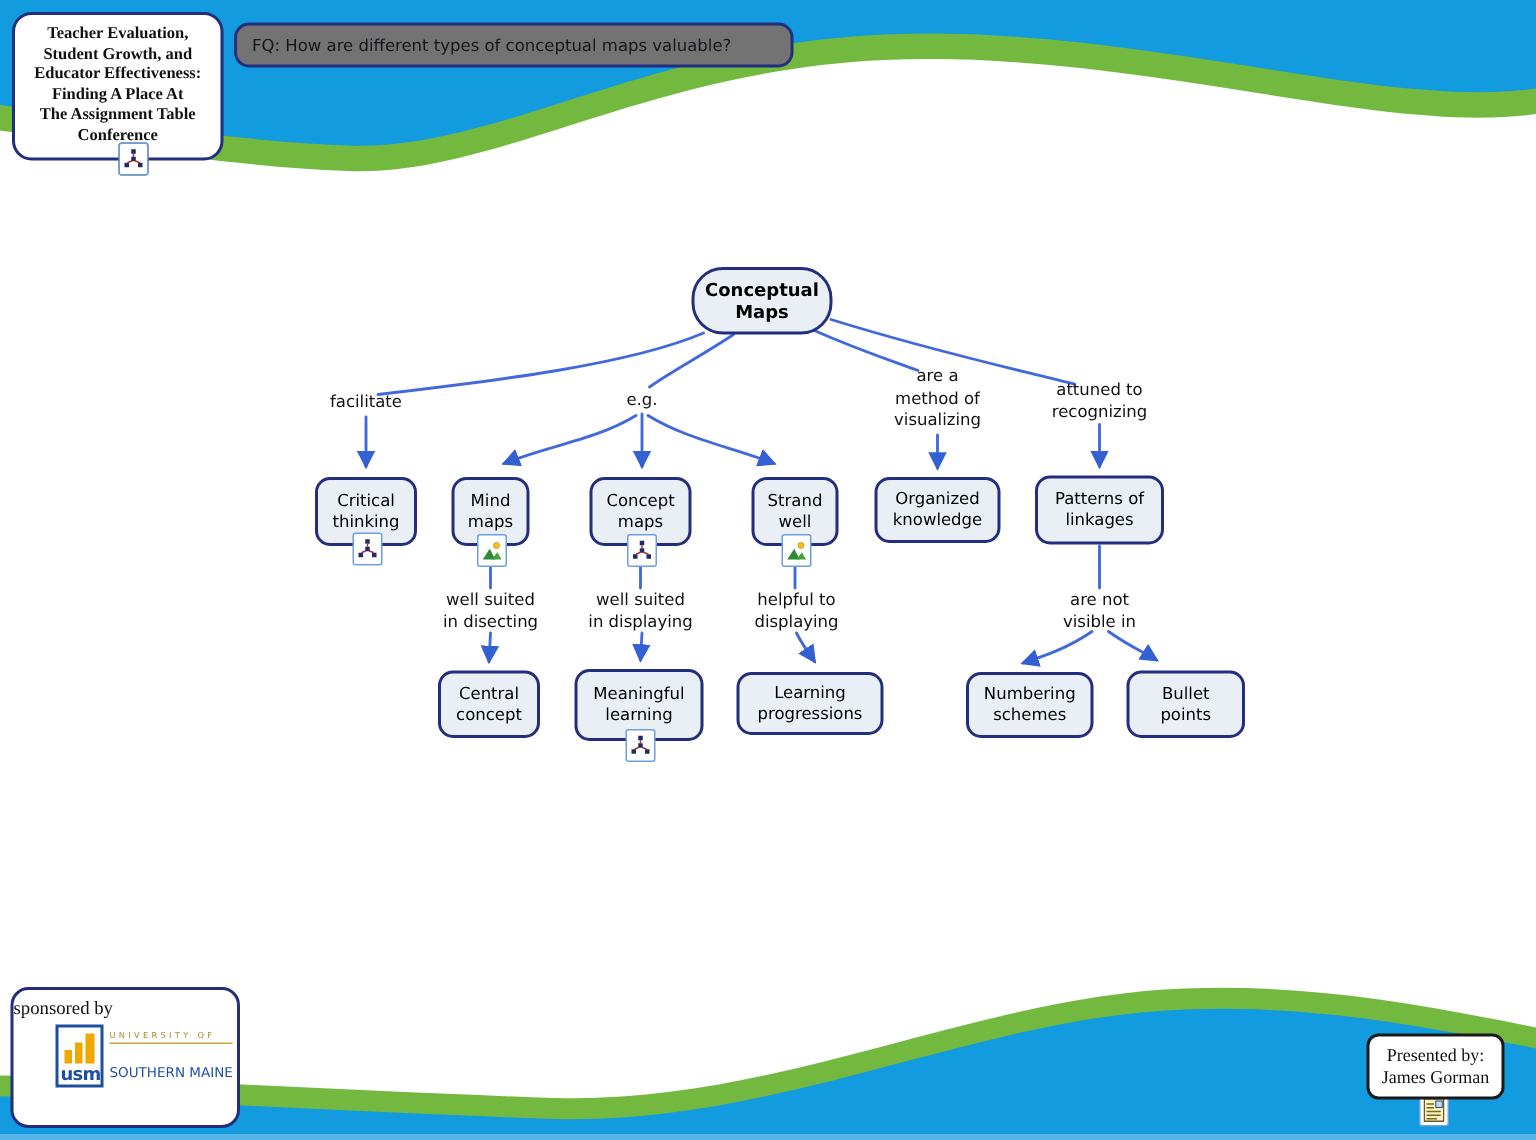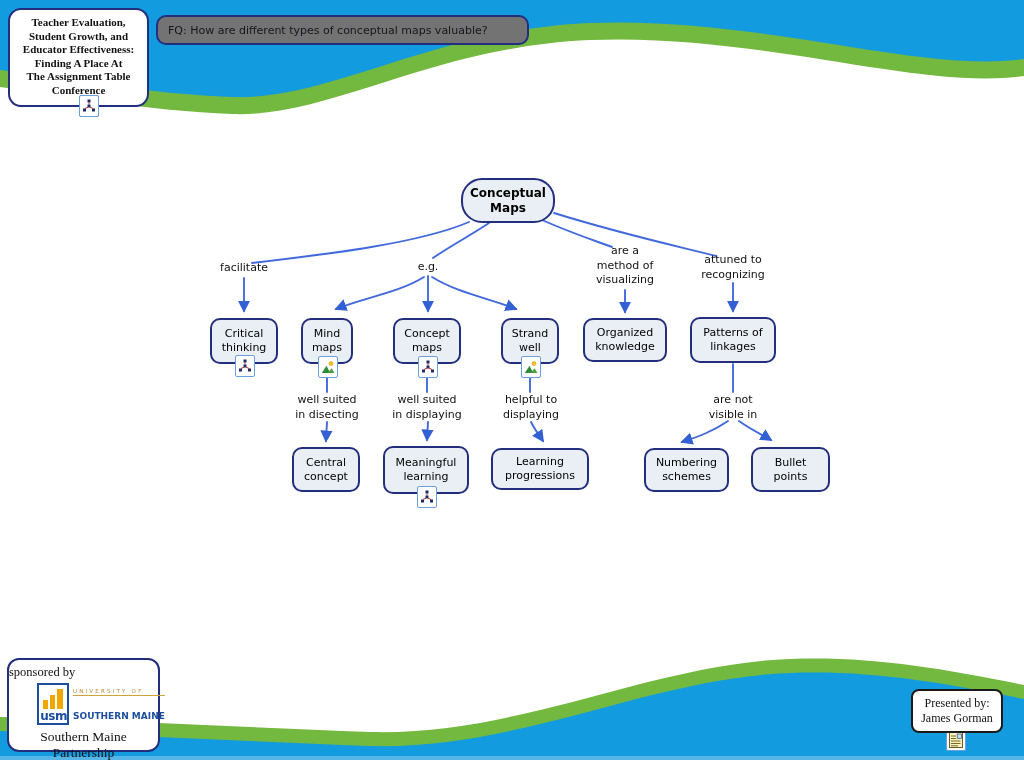--- a/index.html
+++ b/index.html
@@ -38,21 +38,21 @@
   .logorow{display:flex;align-items:center;margin:3px 0 0 28px;}
   .usmbadge{position:relative;width:32px;height:42px;border:2px solid #1d4f9e;background:#fff;
             box-sizing:border-box;flex:0 0 auto;}
   .usmbadge svg{position:absolute;left:2px;top:2px;}
   .usmtext{position:absolute;bottom:0;left:0;width:100%;text-align:right;
            font-family:"DejaVu Sans",sans-serif;font-weight:bold;font-size:12px;line-height:13px;
            color:#1d4f9e;letter-spacing:-0.5px;}
   .unitext{margin-left:4px;}
   .uof{font-family:"DejaVu Sans",sans-serif;font-size:5.5px;letter-spacing:2.2px;color:#b08a2e;
        border-bottom:1px solid #c9a53a;padding-bottom:1px;white-space:nowrap;}
-  .sm{font-family:"DejaVu Sans",sans-serif;font-weight:bold;font-size:9px;color:#1d4f9e;
+  .sm{font-family:"DejaVu Sans",sans-serif;font-weight:normal;font-size:9px;color:#1d4f9e;
       margin-top:15px;white-space:nowrap;}
   .partnership{text-align:center;font-size:13.5px;margin-top:4px;}
   .presentedbox{position:absolute;left:911px;top:689px;width:92px;height:44px;background:#fff;
                 border:2px solid #1a1a1a;border-radius:8px;box-sizing:border-box;display:flex;
                 align-items:center;justify-content:center;text-align:center;z-index:5;
                 font-family:"Liberation Serif",serif;}
   .prestext{font-size:12px;line-height:15px;color:#111;white-space:pre-line;}
   .hiddendefs{position:absolute;width:0;height:0;overflow:hidden;}
 </style>
 </head>
@@ -244,21 +244,20 @@
           <rect x="9" y="8" width="5" height="14" fill="#f0a800"></rect>
           <rect x="16" y="2" width="6" height="20" fill="#f0a800"></rect>
         </svg>
         <span class="usmtext">usm</span>
       </div>
       <div class="unitext">
         <div class="uof">UNIVERSITY OF</div>
         <div class="sm">SOUTHERN MAINE</div>
       </div>
     </div>
-    <div class="partnership">Southern Maine Partnership</div>
   </div>
 
   <div class="presentedbox">
     <div class="prestext">Presented by:
 James Gorman</div>
   </div>
   <span class="chip" style="left:946px;top:729px">
     <svg viewBox="0 0 14 16">
         <use href="#ico-doc"></use>
       </svg>

